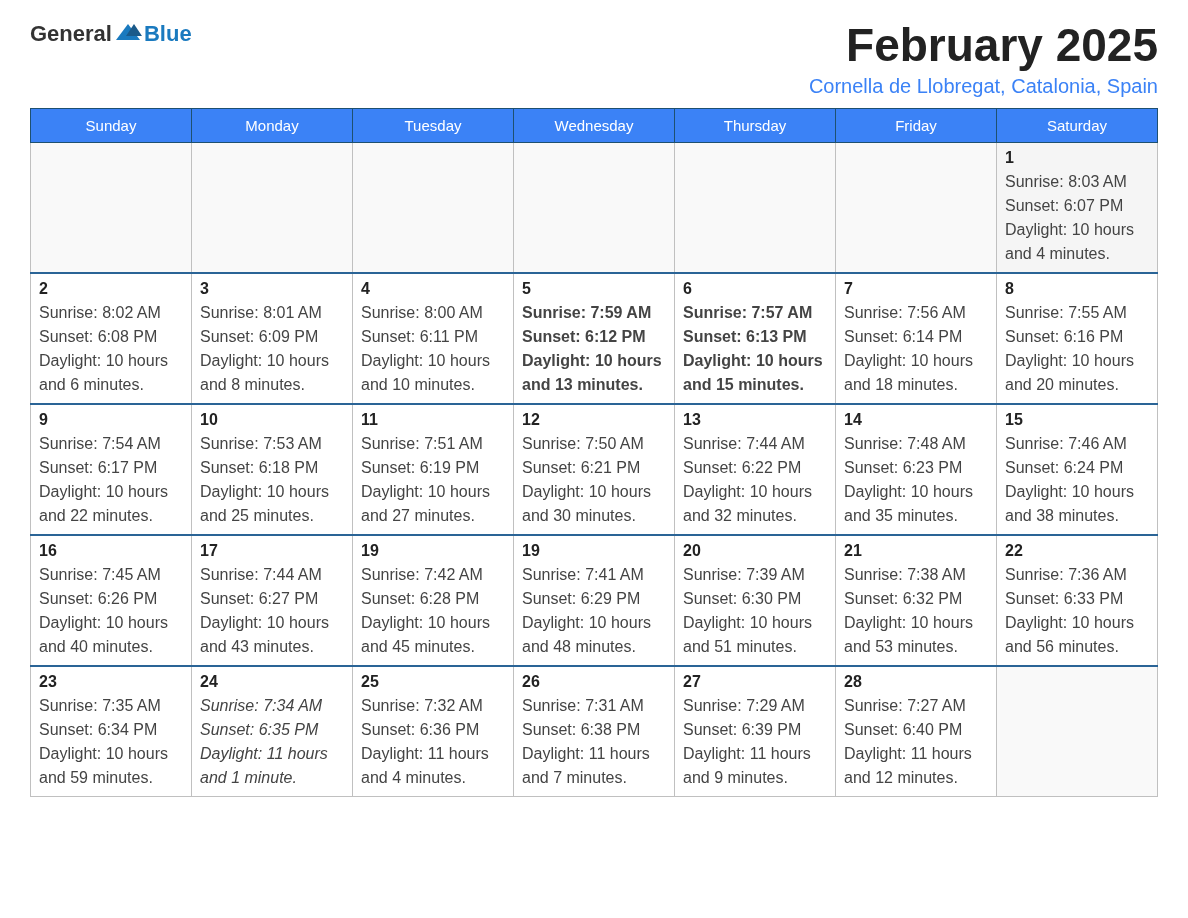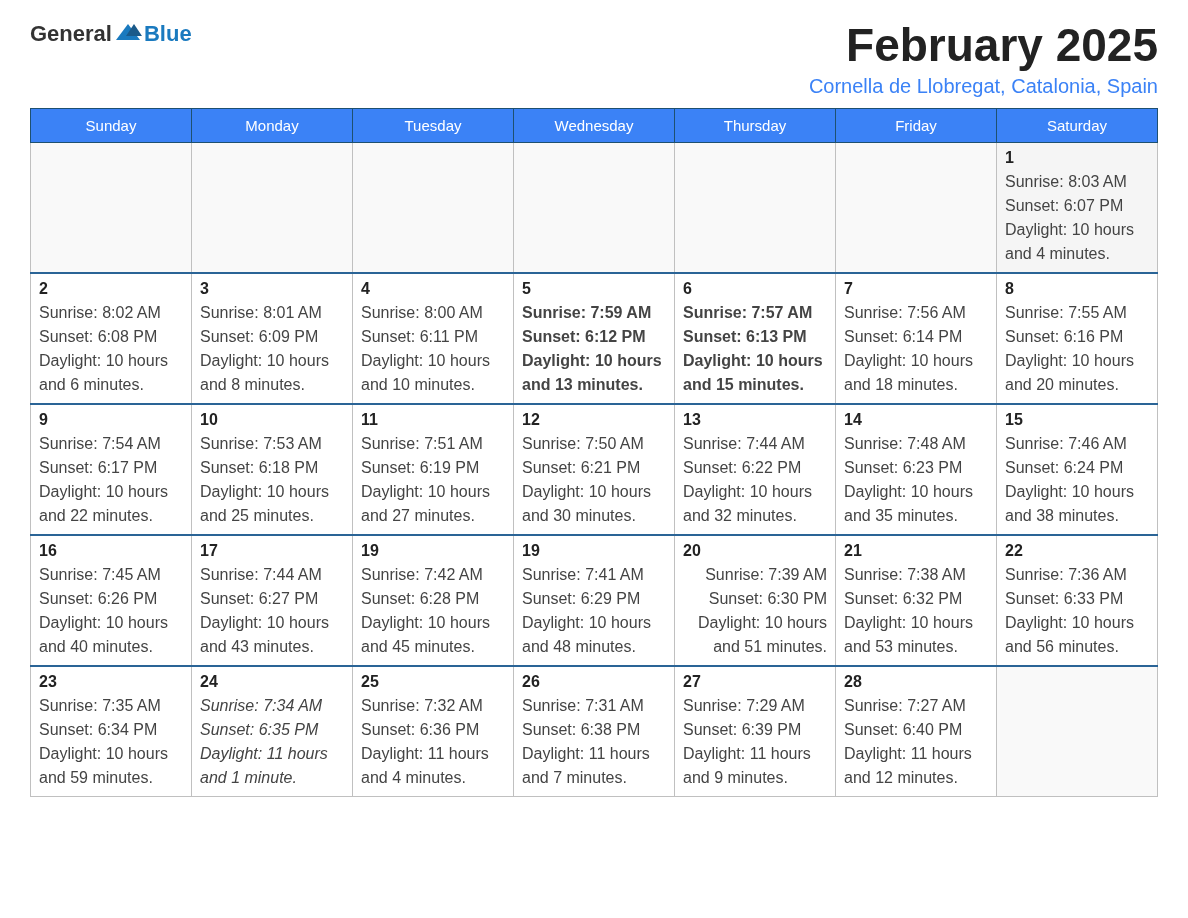--- a/index.html
+++ b/index.html
@@ -243,21 +243,21 @@
 Daylight: 10 hours and 45 minutes.</div>
         </td>
         <td class="border-top-blue">
           <span class="day-number">19</span>
           <div class="day-info" style="white-space: pre-line;">Sunrise: 7:41 AM
 Sunset: 6:29 PM
 Daylight: 10 hours and 48 minutes.</div>
         </td>
         <td class="border-top-blue">
           <span class="day-number">20</span>
-          <div class="day-info" style="white-space: pre-line; text-align: right;">Sunrise: 7:39 AM
+          <div class="day-info" style="white-space: pre-line;">Sunrise: 7:39 AM
 Sunset: 6:30 PM
 Daylight: 10 hours and 51 minutes.</div>
         </td>
         <td class="border-top-blue">
           <span class="day-number">21</span>
           <div class="day-info" style="white-space: pre-line;">Sunrise: 7:38 AM
 Sunset: 6:32 PM
 Daylight: 10 hours and 53 minutes.</div>
         </td>
         <td class="border-top-blue">

